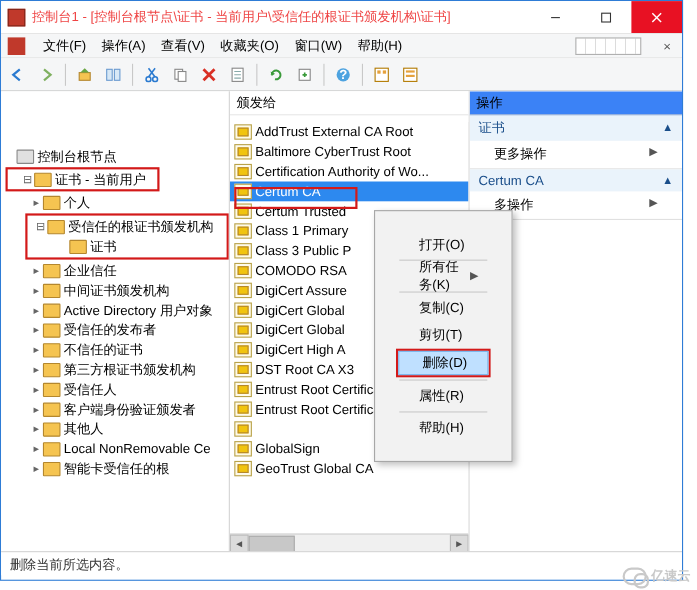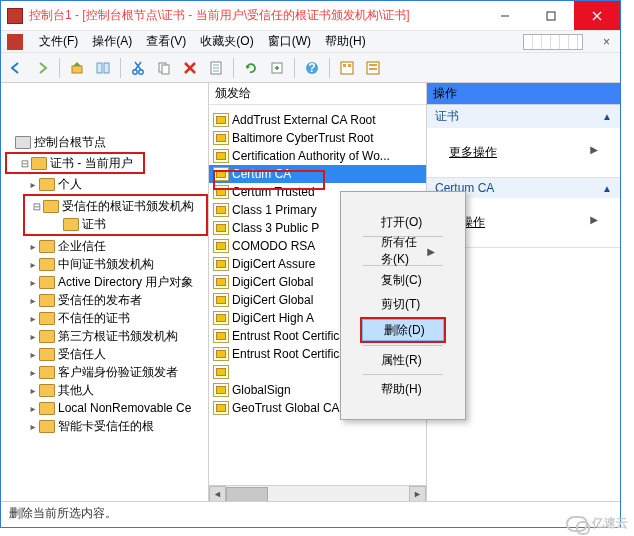--- a/index.html
+++ b/index.html
@@ -41,21 +41,21 @@
 .hscroll{height:17px;background:#f0f0f0;border-top:1px solid #d0d0d0;display:flex;align-items:center;}
 .hscroll .ar{width:17px;height:17px;background:#dcdcdc;border:1px solid #bbb;display:flex;align-items:center;justify-content:center;font-size:9px;color:#555;}
 .hscroll .track{flex:1;height:17px;position:relative;}
 .hscroll .thumb{position:absolute;height:15px;top:1px;background:#c8c8c8;border:1px solid #aaa;}
 .actions{}
 .acthead{height:22px;background:#3b82f6;border-bottom:1px solid #d0d0d0;padding:2px 6px;}
 .actsec{border-bottom:1px solid #e0e0e0;}
 .actsec .hdr{background:#eaf3fb;padding:3px 8px;display:flex;align-items:center;}
 .actsec .hdr .t{flex:1;color:#1a4e8a;}
 .actsec .hdr .caret{color:#1a4e8a;font-size:10px;}
-.actsec .row{padding:16px 22px;text-decoration:underline;}
+.actsec .row{padding:4px 22px;}
 .ctxmenu{position:absolute;left:339px;top:190px;width:126px;background:#f2f2f2;border:1px solid #a7a7a7;box-shadow:3px 3px 6px rgba(0,0,0,0.25);padding:18px;}
 .ctxmenu .mi{height:24px;display:flex;align-items:center;padding:0 12px 0 22px;position:relative;}
 .ctxmenu .mi .arr{margin-left:auto;font-size:10px;color:#555;}
 .ctxmenu .mi.hov{background:#bfe0ff;border:1px solid #7cb8ee;height:22px;padding-left:21px;}
 .ctxmenu .sep{height:1px;background:#c8c8c8;margin:2px 4px;}
 .status{height:22px;border-top:1px solid #d0d0d0;padding:3px 8px;color:#333;background:#fff;}
 .watermark{position:absolute;right:6px;bottom:4px;font-size:14px;color:#c9c9c9;font-weight:bold;display:flex;align-items:center;gap:4px;}
 .watermark .ci{width:22px;height:16px;border:2px solid #c9c9c9;border-radius:10px;position:relative;}
 .watermark .ci::after{content:"";position:absolute;right:-4px;top:3px;width:10px;height:10px;border:2px solid #c9c9c9;border-radius:6px;}
 svg{display:block;}
@@ -341,20 +341,24 @@
             <div class="litem">
               <span class="cicon"></span>
               <span>DigiCert Global</span>
             </div>
             <div class="litem">
               <span class="cicon"></span>
               <span>DigiCert High A</span>
             </div>
             <div class="litem">
               <span class="cicon"></span>
+              <span>DST Root CA X3</span>
+            </div>
+            <div class="litem">
+              <span class="cicon"></span>
               <span>Entrust Root Certification Au...</span>
             </div>
             <div class="litem">
               <span class="cicon"></span>
               <span>Entrust Root Certification Au...</span>
             </div>
             <div class="litem">
               <span class="cicon"></span>
             </div>
             <div class="litem">

